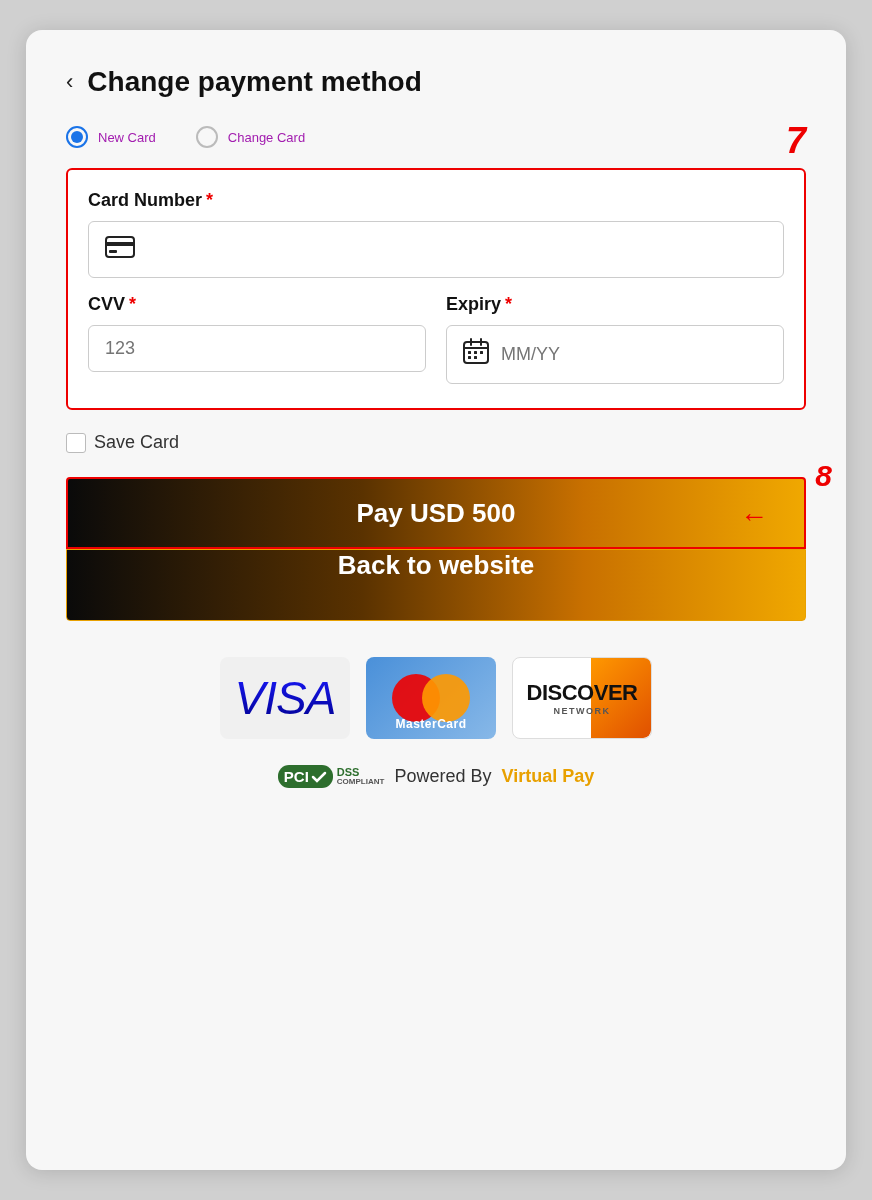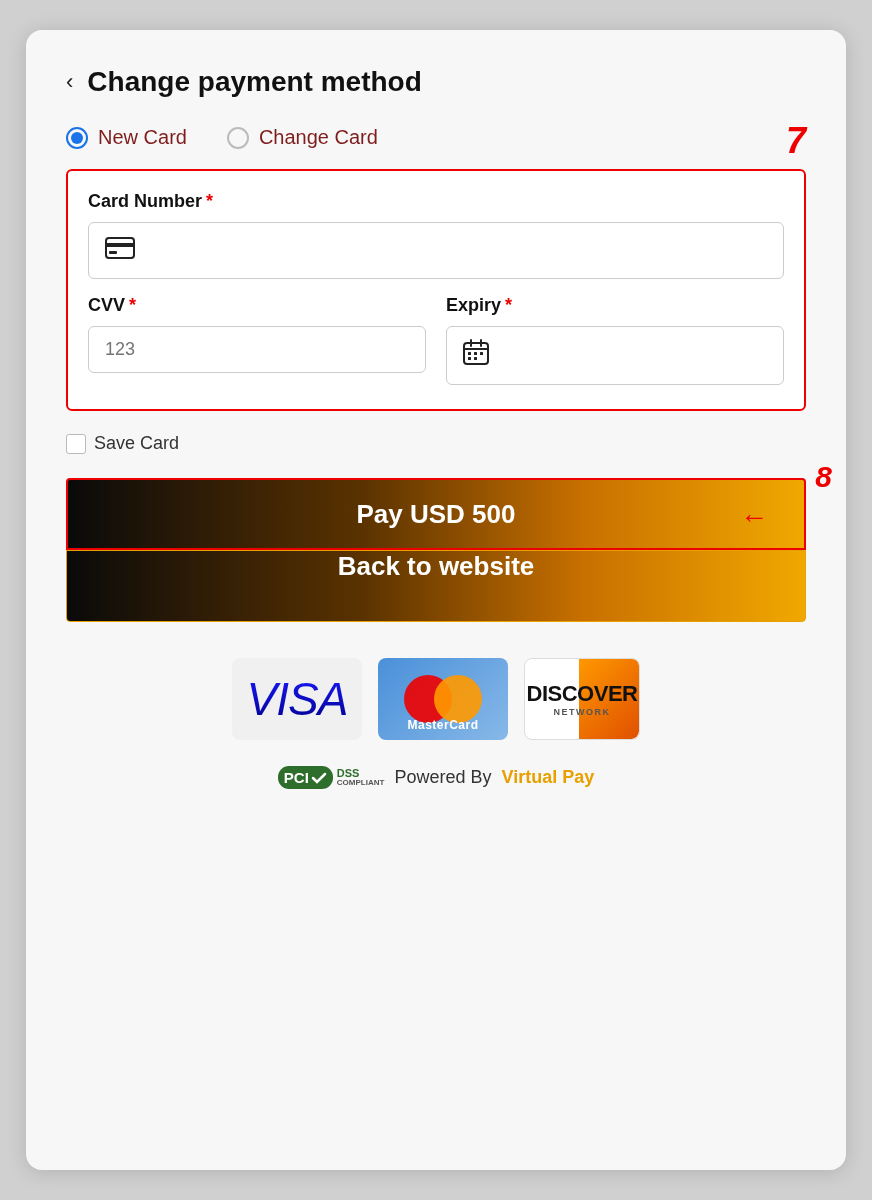--- a/index.html
+++ b/index.html
@@ -63,22 +63,22 @@
       border-color: #1a73e8;
     }
     .radio-circle.active::after {
       content: '';
       width: 12px;
       height: 12px;
       border-radius: 50%;
       background: #1a73e8;
     }
     .radio-label {
-      font-size: 20px;
-      color: #7f1d1d;
+      font-size: 13px;
+      color: #a21caf;
     }
     .badge-7 {
       position: absolute;
       right: 0;
       top: -6px;
       font-size: 36px;
       font-weight: 900;
       color: #e00;
       font-style: italic;
     }
@@ -267,21 +267,21 @@
       position: absolute;
       bottom: 8px;
       font-size: 12px;
       font-weight: 700;
       color: #fff;
       text-align: center;
       width: 100%;
       letter-spacing: 0.5px;
     }
     .discover-logo {
-      width: 116px;
+      width: 140px;
       height: 82px;
       background: #fff;
       border-radius: 8px;
       border: 1px solid #ddd;
       display: flex;
       align-items: center;
       justify-content: center;
       overflow: hidden;
       position: relative;
     }
@@ -415,20 +415,21 @@
               <line x1="1" y1="10" x2="25" y2="10" stroke="#222" stroke-width="2"></line>
               <line x1="8" y1="1" x2="8" y2="7" stroke="#222" stroke-width="2" stroke-linecap="round"></line>
               <line x1="18" y1="1" x2="18" y2="7" stroke="#222" stroke-width="2" stroke-linecap="round"></line>
               <rect x="5" y="13" width="3" height="3" rx="0.5" fill="#222"></rect>
               <rect x="11" y="13" width="3" height="3" rx="0.5" fill="#222"></rect>
               <rect x="17" y="13" width="3" height="3" rx="0.5" fill="#222"></rect>
               <rect x="5" y="18" width="3" height="3" rx="0.5" fill="#222"></rect>
               <rect x="11" y="18" width="3" height="3" rx="0.5" fill="#222"></rect>
             </svg>
           </span>
+          <input type="text" placeholder="MM/YY" style="">
         </div>
       </div>
     </div>
   </div>
 
   <div class="save-card-row">
     <div class="checkbox"></div>
     <span class="save-card-label">Save Card</span>
   </div>
 

